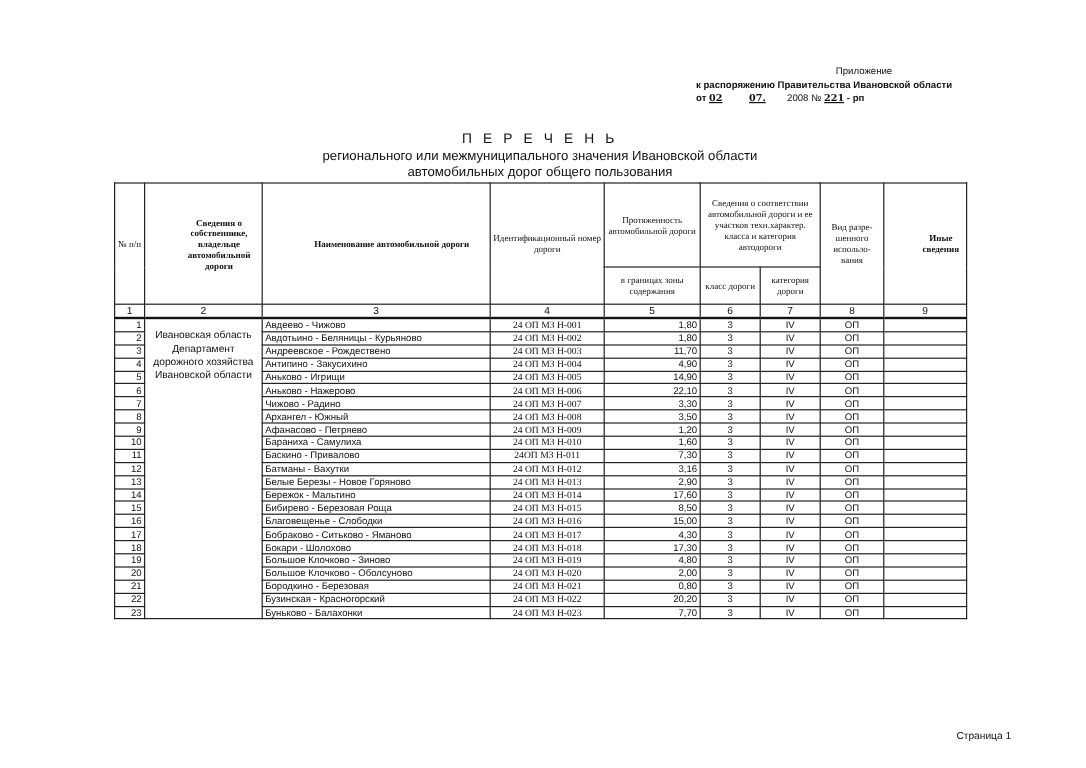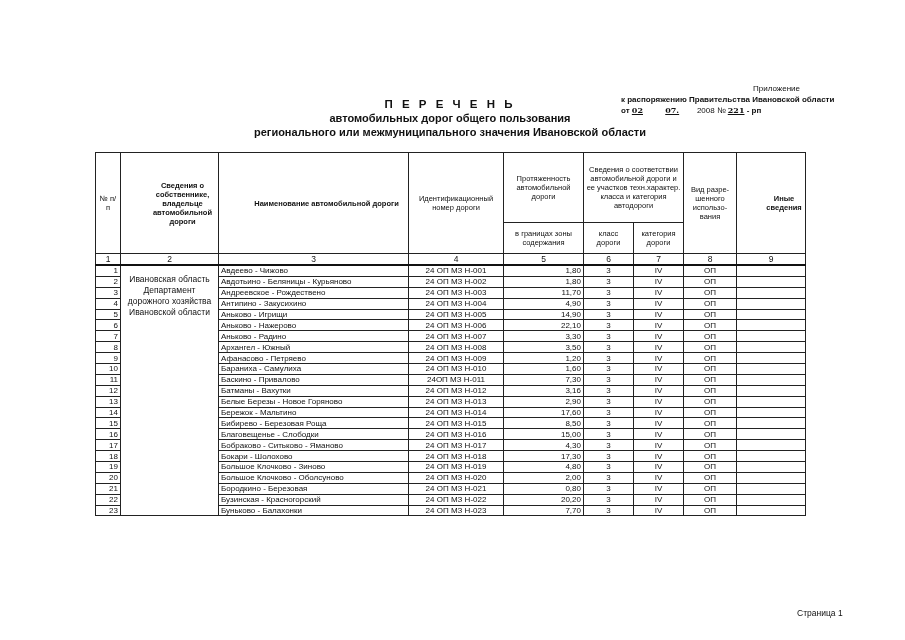--- a/index.html
+++ b/index.html
@@ -3,44 +3,44 @@
 <meta charset="utf-8">
 <style>
   html, body { margin: 0; padding: 0; }
   body {
     width: 905px; height: 640px; background: #ffffff; position: relative; overflow: hidden;
     font-family: "Liberation Sans", "DejaVu Sans", sans-serif; color: #111;
   }
   .appendix {
     position: absolute; left: 580px; top: 54px; width: 220px; font-size: 8px; line-height: 11px;
   }
-  .appendix .a-title { text-align: right; padding-left: 60px; margin-top: 29px; }
-  .appendix .a-line { white-space: nowrap; margin-left: 41px; }
+  .appendix .a-title { text-align: center; padding-left: 60px; }
+  .appendix .a-line { white-space: nowrap; }
   .appendix .a-line b { font-weight: bold; }
   .appendix .hand { font-family: "DejaVu Serif", serif; font-weight: bold; text-decoration: underline; }
   .title-block {
-    position: absolute; left: 200px; top: 97px; width: 500px; text-align: center;
-    font-weight: bold; font-size: 11px; line-height: 14px;
+    position: absolute; left: 200px; top: 109px; width: 500px; text-align: center;
+    font-weight: normal; font-size: 11px; line-height: 14px;
   }
   .title-block .main-title { letter-spacing: 3px; font-size: 11.5px; }
   table.roads {
     position: absolute; left: 95px; top: 152px; border-collapse: collapse; table-layout: fixed;
     font-size: 8px; line-height: 9px;
   }
   table.roads td, table.roads th {
     border: 1px solid #222; padding: 0 2px; overflow: hidden; white-space: nowrap;
   }
-  table.roads th { font-weight: normal; text-align: center; vertical-align: middle; white-space: normal; font-size: 7.5px; }
+  table.roads th { font-weight: normal; text-align: center; vertical-align: middle; white-space: normal; font-size: 7.5px; font-family: Liberation Serif, serif; }
   table.roads th.bold { font-weight: bold; padding-left: 28px; }
   table.roads tr.colnums td { text-align: center; height: 10px; border-bottom: 2px solid #111; font-size: 8.5px; }
   table.roads tr.row td { height: 9.9px; padding-top: 0; padding-bottom: 0; }
   td.num { text-align: right; }
   td.owner { text-align: center; vertical-align: top; white-space: normal !important; font-size: 8.5px; line-height: 11px; padding-top: 8px !important; }
   td.name { text-align: left; }
-  td.id { text-align: center; }
+  td.id { text-align: center; font-family: Liberation Serif, serif; }
   td.len { text-align: right; }
   td.cls, td.cat, td.use { text-align: center; }
   .page-footer {
     position: absolute; left: 797px; top: 608px; font-size: 8.5px; font-weight: normal; white-space: nowrap;
   }
 </style>
 </head>
 <body>
 
 <div class="appendix">
@@ -53,22 +53,22 @@
     <span class="hand">07.</span>
     &nbsp;&nbsp;&nbsp;&nbsp;&nbsp;&nbsp;
     <span>2008 №</span>
     <span class="hand">221</span>
     <b>- рп</b>
   </div>
 </div>
 
 <div class="title-block">
   <div class="main-title">П Е Р Е Ч Е Н Ь</div>
+  <div>регионального или межмуниципального значения Ивановской области</div>
   <div>автомобильных дорог общего пользования</div>
-  <div>регионального или межмуниципального значения Ивановской области</div>
 </div>
 
 <table class="roads">
   <colgroup>
     <col style="width:25px">
       <col style="width:98px">
       <col style="width:190px">
       <col style="width:95px">
       <col style="width:80px">
       <col style="width:50px">
@@ -161,21 +161,21 @@
         <td class="name">Аньково - Нажерово</td>
         <td class="id">24 ОП МЗ Н-006</td>
         <td class="len">22,10</td>
         <td class="cls">3</td>
         <td class="cat">IV</td>
         <td class="use">ОП</td>
         <td class="other"></td>
       </tr>
       <tr class="row">
         <td class="num">7</td>
-        <td class="name">Аньково - Радино</td>
+        <td class="name">Чижово - Радино</td>
         <td class="id">24 ОП МЗ Н-007</td>
         <td class="len">3,30</td>
         <td class="cls">3</td>
         <td class="cat">IV</td>
         <td class="use">ОП</td>
         <td class="other"></td>
       </tr>
       <tr class="row">
         <td class="num">8</td>
         <td class="name">Архангел - Южный</td>

